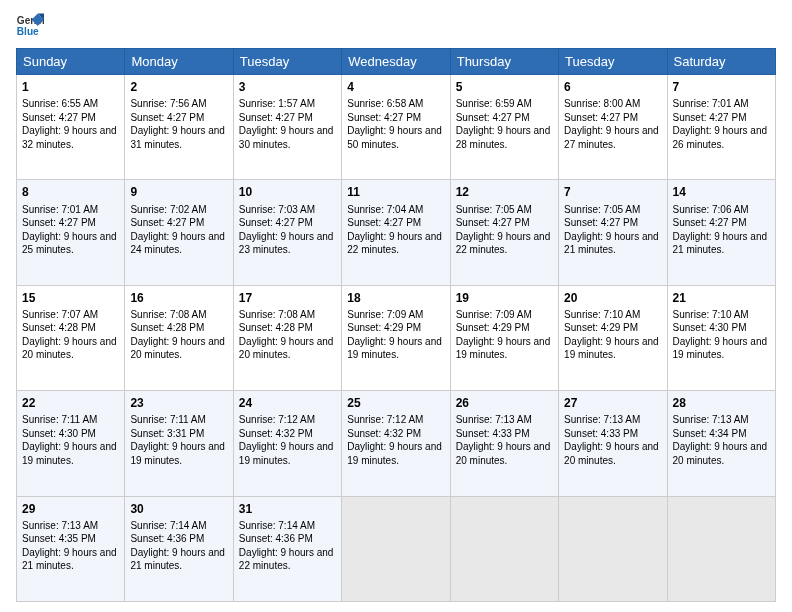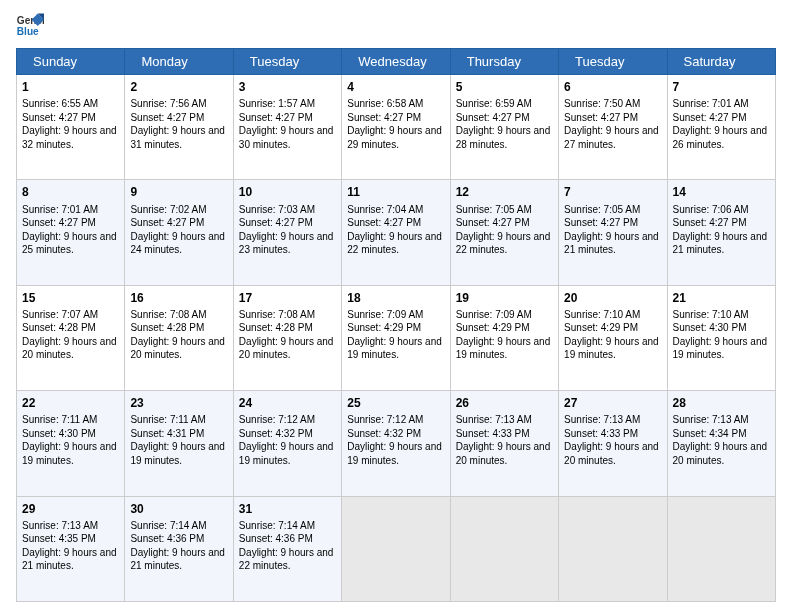--- a/index.html
+++ b/index.html
@@ -48,21 +48,21 @@
       flex: 1;
       border: 1px solid #ccc;
       border-collapse: collapse;
       width: 100%;
       table-layout: fixed;
     }
     .calendar th {
       background: #2e6db4;
       color: #fff;
       text-align: left;
-      padding: 5px 16px;
+      padding: 5px 6px;
       font-size: 13px;
       border: 1px solid #2060a0;
       font-weight: normal;
     }
     .calendar td {
       vertical-align: top;
       padding: 4px 5px;
       border: 1px solid #ccc;
       font-size: 10px;
       line-height: 1.35;
@@ -133,31 +133,31 @@
           <td>
             <span class="day-num">3</span>
             <div>Sunrise: 1:57 AM</div>
             <div>Sunset: 4:27 PM</div>
             <div>Daylight: 9 hours and 30 minutes.</div>
           </td>
           <td>
             <span class="day-num">4</span>
             <div>Sunrise: 6:58 AM</div>
             <div>Sunset: 4:27 PM</div>
-            <div>Daylight: 9 hours and 29 minutes.</div>
+            <div>Daylight: 9 hours and 50 minutes.</div>
           </td>
           <td>
             <span class="day-num">5</span>
             <div>Sunrise: 6:59 AM</div>
             <div>Sunset: 4:27 PM</div>
             <div>Daylight: 9 hours and 28 minutes.</div>
           </td>
           <td>
             <span class="day-num">6</span>
-            <div>Sunrise: 7:50 AM</div>
+            <div>Sunrise: 8:00 AM</div>
             <div>Sunset: 4:27 PM</div>
             <div>Daylight: 9 hours and 27 minutes.</div>
           </td>
           <td>
             <span class="day-num">7</span>
             <div>Sunrise: 7:01 AM</div>
             <div>Sunset: 4:27 PM</div>
             <div>Daylight: 9 hours and 26 minutes.</div>
           </td>
         </tr>
@@ -252,21 +252,21 @@
         <tr>
           <td>
             <span class="day-num">22</span>
             <div>Sunrise: 7:11 AM</div>
             <div>Sunset: 4:30 PM</div>
             <div>Daylight: 9 hours and 19 minutes.</div>
           </td>
           <td>
             <span class="day-num">23</span>
             <div>Sunrise: 7:11 AM</div>
-            <div>Sunset: 4:31 PM</div>
+            <div>Sunset: 3:31 PM</div>
             <div>Daylight: 9 hours and 19 minutes.</div>
           </td>
           <td>
             <span class="day-num">24</span>
             <div>Sunrise: 7:12 AM</div>
             <div>Sunset: 4:32 PM</div>
             <div>Daylight: 9 hours and 19 minutes.</div>
           </td>
           <td>
             <span class="day-num">25</span>

